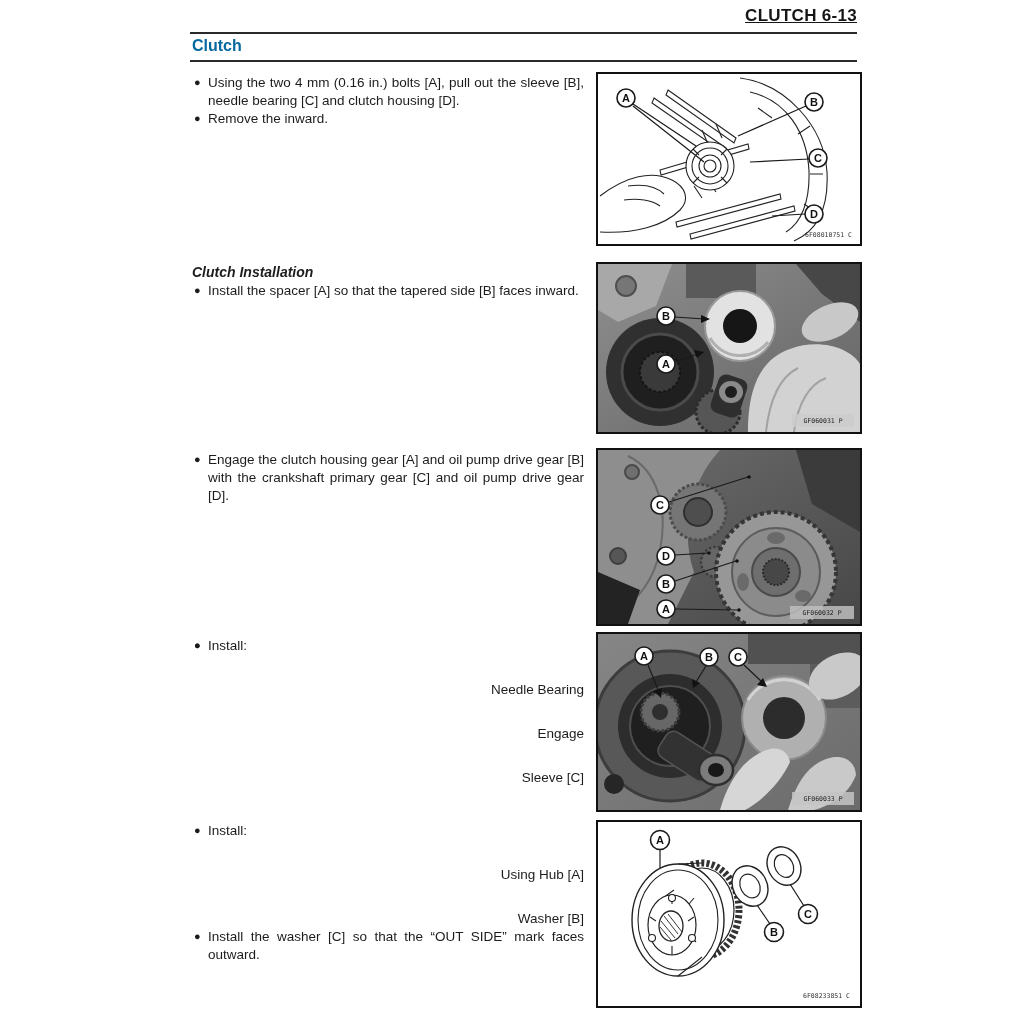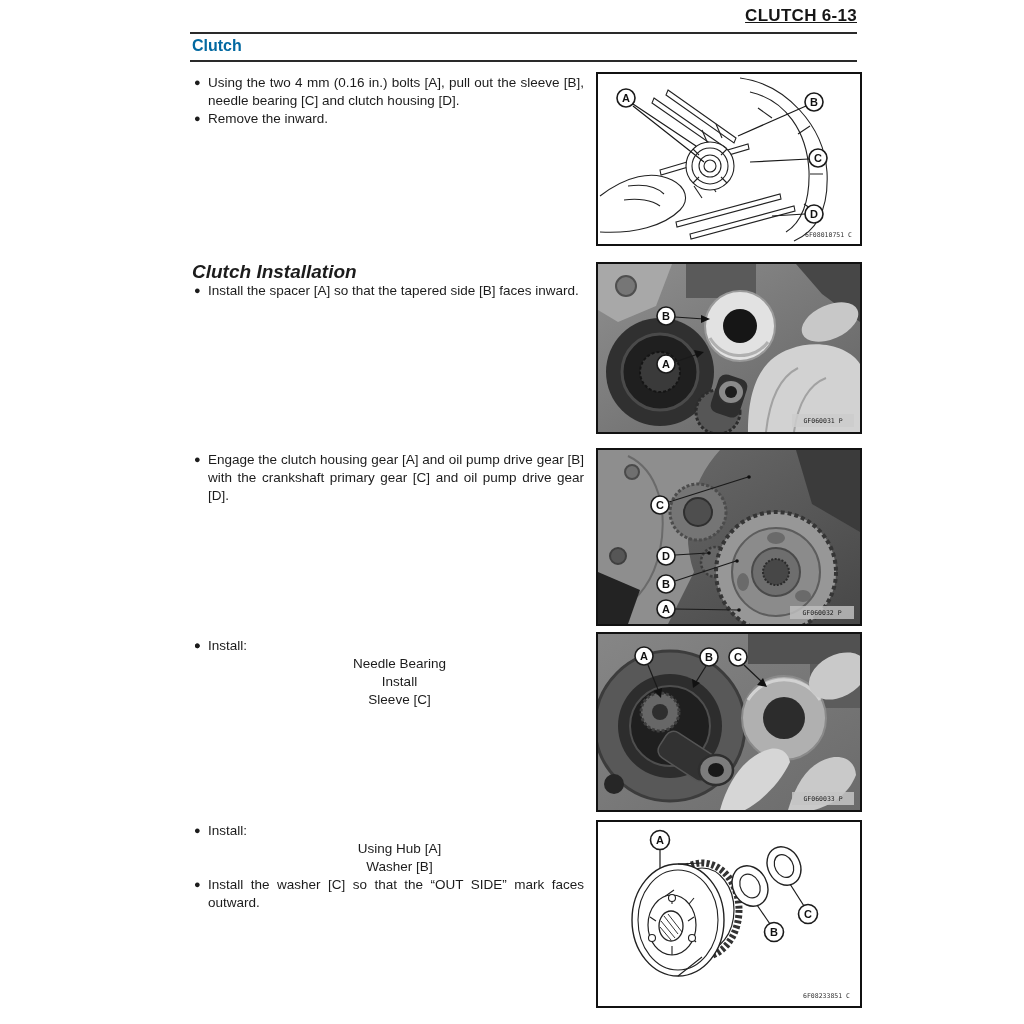--- a/index.html
+++ b/index.html
@@ -13,24 +13,24 @@
   }
   .rule{position:absolute;left:190px;width:667px;height:2px;background:#2a2a2a;}
   .rule-top{top:32px;}
   .rule-sub{top:60px;}
   .section-title{
     position:absolute;top:37px;left:192px;font-size:16px;font-weight:bold;color:#0369a1;
   }
   .textcol{
     position:absolute;left:192px;width:392px;font-size:13.5px;line-height:18px;color:#1c1c1c;
   }
-  .sec-heading{font-weight:bold;font-style:italic;font-size:19px;margin:0 0 1px 0;}
+  .sec-heading{font-weight:bold;font-style:italic;font-size:14px;margin:0 0 1px 0;}
   .bullet{position:relative;padding-left:16px;text-align:justify;}
   .blt{position:absolute;left:2px;top:-1px;font-size:11px;}
-  .subitem{padding-left:23px;text-align:center;}
+  .subitem{padding-left:23px;text-align:right;margin-top:26px;}
   .figure{
     position:absolute;left:596px;width:266px;border:2px solid #111;
     box-sizing:border-box;background:#fff;
   }
   .figure svg{display:block;}
   .co{fill:#ffffff;stroke:#1a1a1a;stroke-width:1.6;}
   .co-photo{fill:#ffffff;stroke:#1a1a1a;stroke-width:1.6;}
   .colet{font-family:"Liberation Sans",sans-serif;font-size:11px;font-weight:bold;
     fill:#111;text-anchor:middle;}
   .lead{stroke:#1a1a1a;stroke-width:1.2;fill:none;}
@@ -211,21 +211,21 @@
 
 <div class="textcol" style="top:637px">
   <div class="bullet">
     <span class="blt">●</span>
   </div>
   <div class="bullet">
     <span class="blt">●</span>
     <span>Install:</span>
   </div>
   <div class="subitem">Needle Bearing</div>
-  <div class="subitem">Install</div>
+  <div class="subitem">Engage</div>
   <div class="subitem">Sleeve [C]</div>
 </div>
 
 <div class="figure" style="top:632px;height:180px">
   <svg width="262" height="176" viewBox="0 0 262 176">
     <defs>
       <linearGradient id="g4" x1="0" y1="0" x2="1" y2="1">
         <stop offset="0" stop-color="#868686"></stop>
           <stop offset="1" stop-color="#6b6b6b"></stop>
       </linearGradient>

